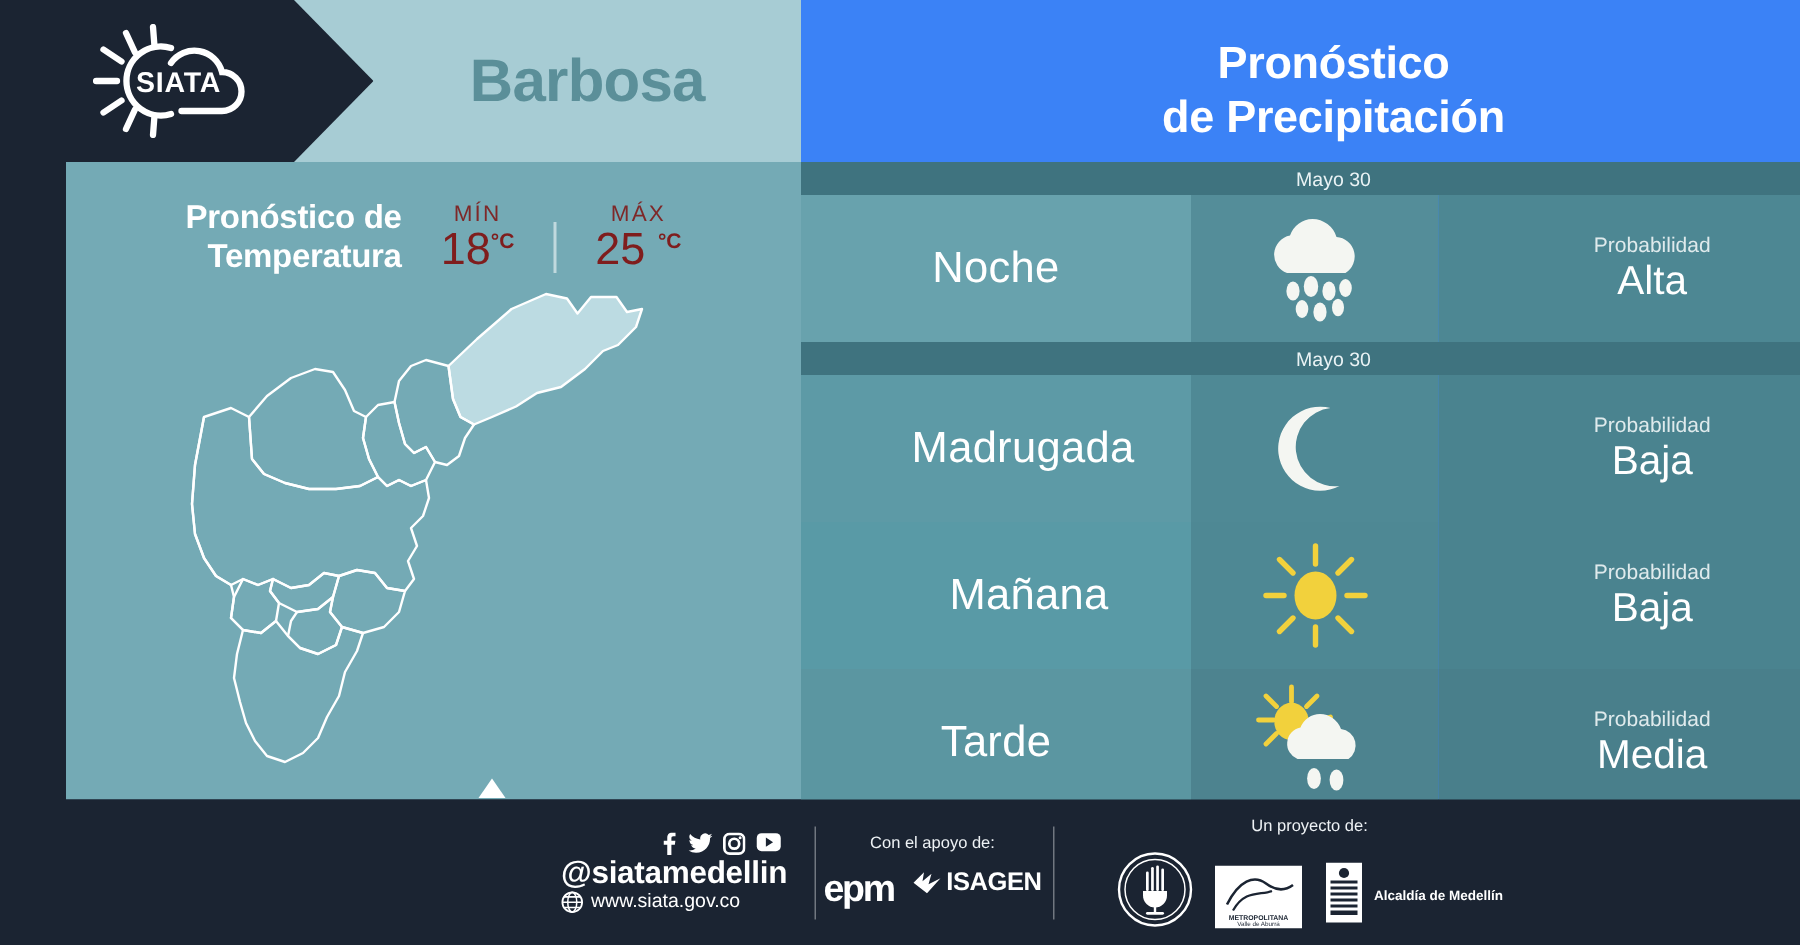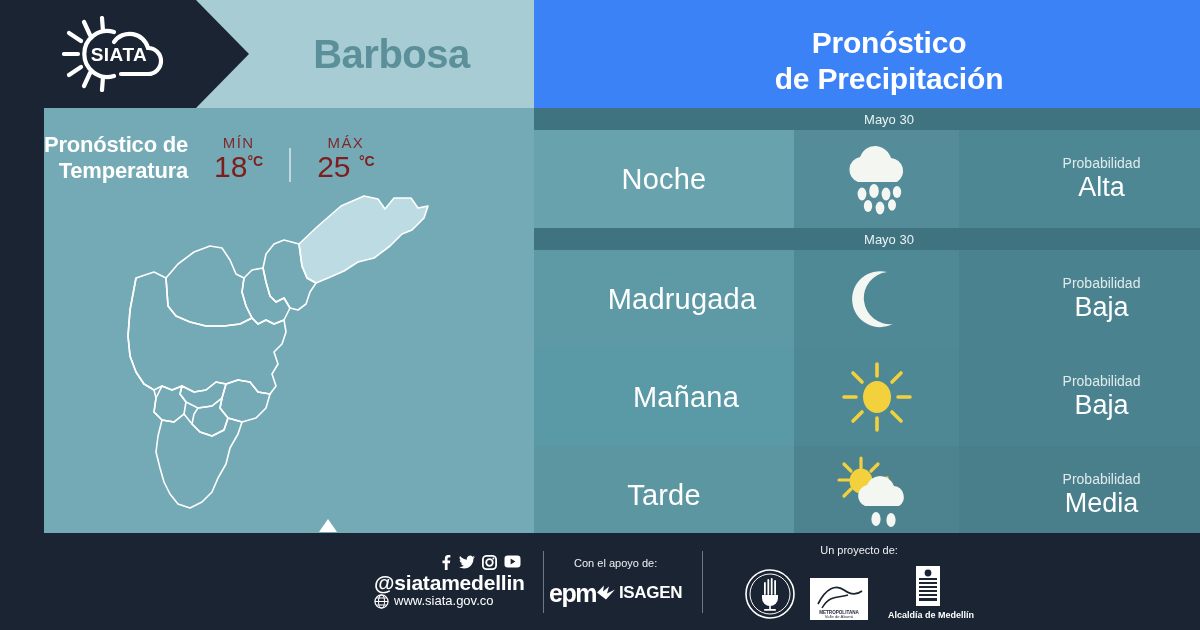--- a/index.html
+++ b/index.html
@@ -35,21 +35,21 @@
     letter-spacing: -0.5px;
   }
 
   #temp-map-panel {
     position: absolute; left: 0; top: 108px;
     width: 490px; height: 425px;
     background: #74aab5;
   }
   #temp-block {
     position: absolute; left: 0; top: 14px; width: 490px; height: 72px;
-    display: flex; align-items: center; justify-content: flex-start; gap: 26px;
+    display: flex; align-items: center; justify-content: center; gap: 26px;
   }
   #temp-title {
     font-size: 22px; font-weight: bold; color: #ffffff;
     line-height: 1.18; text-align: right; letter-spacing: -0.2px;
   }
   .temp-val { text-align: center; color: #7f1d1d; }
   .temp-cap { font-size: 15px; letter-spacing: 1.4px; opacity: .92; }
   .temp-num { font-size: 30px; font-weight: 300; line-height: 1.05; }
   .temp-num sup { font-size: 14px; font-weight: bold; vertical-align: super; }
   #temp-sep { width: 2px; height: 34px; background: rgba(255,255,255,.55); margin-top: 14px; }
@@ -123,26 +123,26 @@
   #footer-social {
     position: absolute; left: 330px; top: 50%; transform: translateY(-50%);
     color: #ffffff; text-align: left;
   }
   #social-icons { display: flex; gap: 7px; justify-content: flex-end; margin-bottom: 2px; padding-right: 4px; }
   #handle { font-size: 21px; font-weight: bold; line-height: 1.05; letter-spacing: -0.2px; }
   #website { font-size: 13px; display: flex; align-items: center; gap: 5px; line-height: 1.1; }
   .f-divider { position: absolute; width: 1px; height: 62px; background: rgba(255,255,255,.38); top: 50%; transform: translateY(-50%); }
   #apoyo-block { position: absolute; left: 505px; top: 50%; transform: translateY(-50%); text-align: center; color: #fff; }
   .f-caption { font-size: 11px; font-weight: 300; margin-bottom: 10px; color: #eef2f5; }
-  #apoyo-logos { display: flex; align-items: center; justify-content: center; }
+  #apoyo-logos { display: flex; align-items: flex-start; gap: 12px; justify-content: center; }
   #epm-logo { font-size: 25px; font-weight: bold; letter-spacing: -1.5px; }
   #isagen-logo { display: flex; align-items: center; gap: 3px; font-size: 17px; font-weight: bold; letter-spacing: -0.3px; }
   #proyecto-block { position: absolute; left: 700px; top: 50%; transform: translateY(-50%); text-align: center; color: #fff; }
   #proyecto-logos { display: flex; align-items: flex-end; gap: 14px; justify-content: center; }
-  .logo-stack { display: flex; flex-direction: column; align-items: center; }
+  .logo-stack { display: flex; flex-direction: row; align-items: center; }
   .alc-text { font-size: 9px; font-weight: bold; margin-left: 6px; }
 </style>
 </head>
 <body>
 
 <div id="page">
 
   <div id="left-col">
 
     <div id="city-header">

